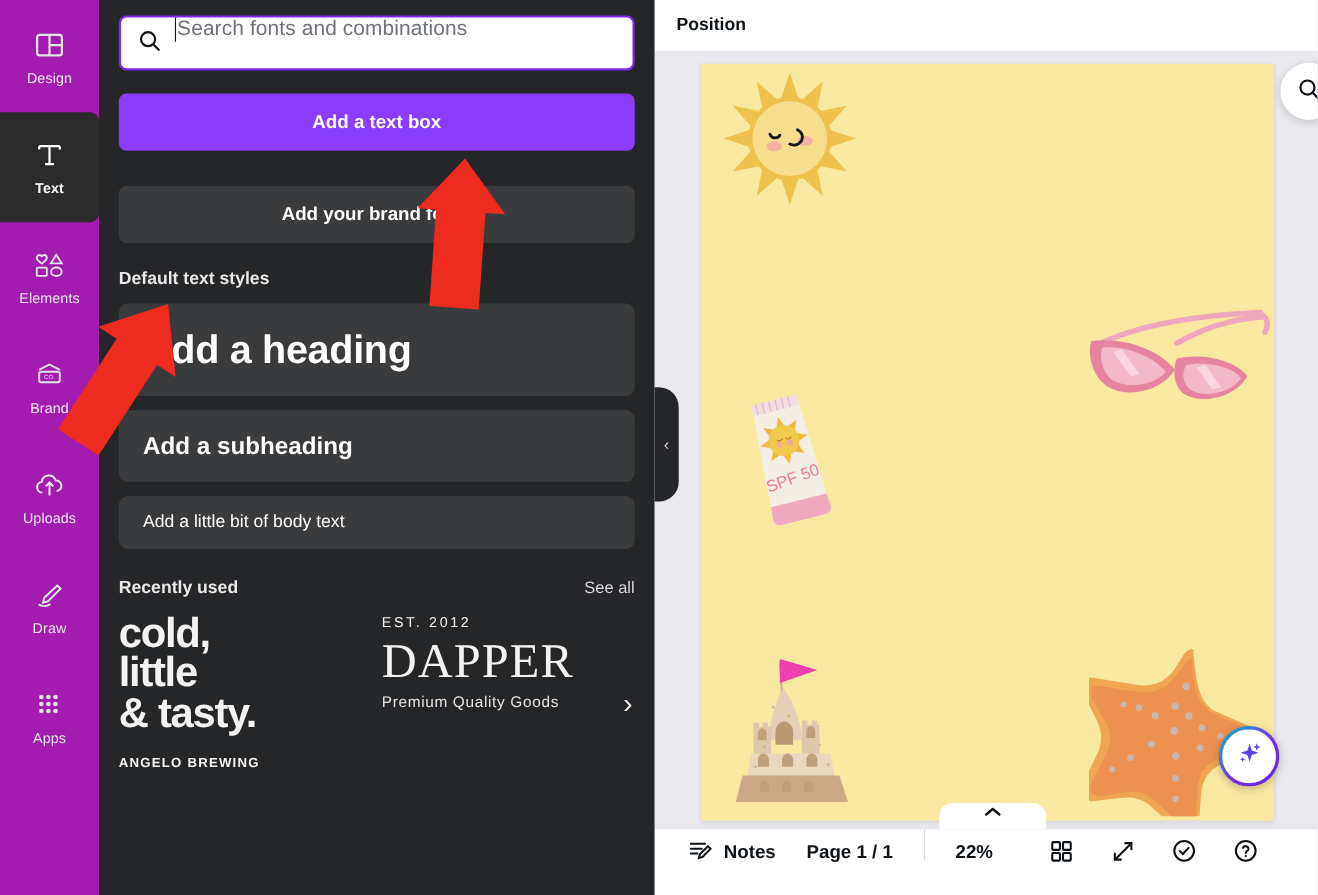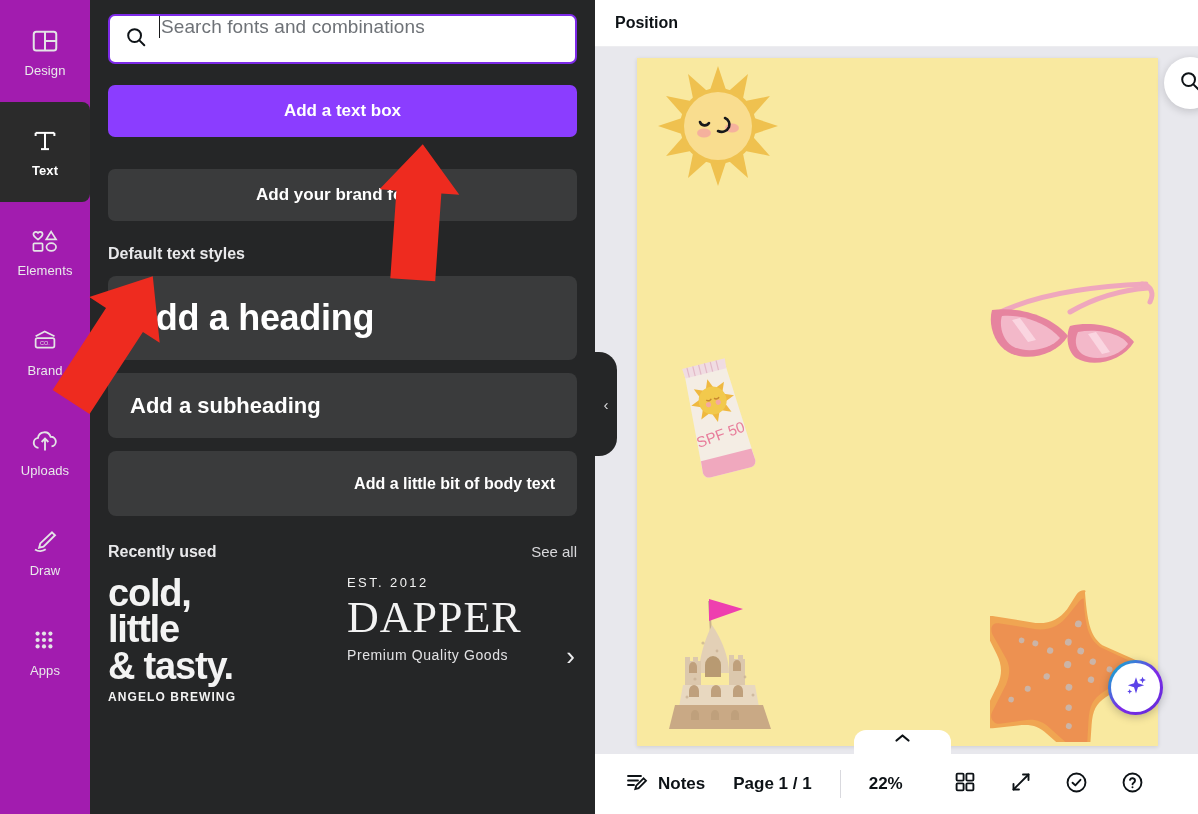--- a/index.html
+++ b/index.html
@@ -91,40 +91,40 @@
     width: 100%;
     background: #3A3B3C;
     border-radius: 8px;
     display: flex; align-items: center;
     padding: 0 22px;
     color: #fff;
     cursor: pointer;
   }
   .style-heading { height: 84px; font-size: 36px; font-weight: 700; letter-spacing: -.3px; }
   .style-sub { height: 65px; font-size: 22px; font-weight: 700; }
-  .style-body { height: 65px; font-size: 16px; font-weight: 700; justify-content: flex-end; }
+  .style-body { height: 48px; font-size: 16px; font-weight: 400; }
 
   .row-head {
     margin-top: 27px;
     display: flex; align-items: baseline; justify-content: space-between;
   }
   .row-head .see-all { color: #D9D9DC; font-size: 15px; cursor: pointer; }
 
   .combos {
     margin-top: 14px;
     display: flex; align-items: flex-start;
     position: relative;
   }
   .combo { width: 215px; color: #F3F3F3; }
   .combo-a .l1 {
     font-size: 38px; font-weight: 800; line-height: 0.96;
     letter-spacing: -1.2px;
   }
   .combo-a .l2 {
-    margin-top: 6px;
+    margin-top: 19px;
     font-size: 12px; letter-spacing: 1.1px; font-weight: 600;
   }
   .combo-b { margin-left: 24px; width: 190px; }
   .combo-b .est { font-size: 13px; letter-spacing: 2.4px; font-weight: 400; }
   .combo-b .big {
     margin-top: 6px;
     font-family: "Liberation Serif", serif;
     font-size: 44px; letter-spacing: 1px; line-height: 1;
   }
   .combo-b .sub { margin-top: 7px; font-size: 14px; letter-spacing: .6px; color: #E2E2E4; }
@@ -212,21 +212,21 @@
     border-radius: 12px 12px 0 0;
     display: flex; align-items: flex-start; justify-content: center;
     padding-top: 3px;
     cursor: pointer;
     z-index: 3;
   }
   .page-tab svg { display: block; }
 
   .bottombar {
     height: 60px; background: #fff;
-    display: flex; align-items: center;
+    display: flex; 
     padding: 0 14px 0 16px;
     gap: 0;
     flex: 0 0 60px;
     position: relative;
     z-index: 4;
   }
   .bb-item {
     display: flex; align-items: center; gap: 9px;
     color: #0D1216; font-size: 17px; font-weight: 600;
     cursor: pointer;

